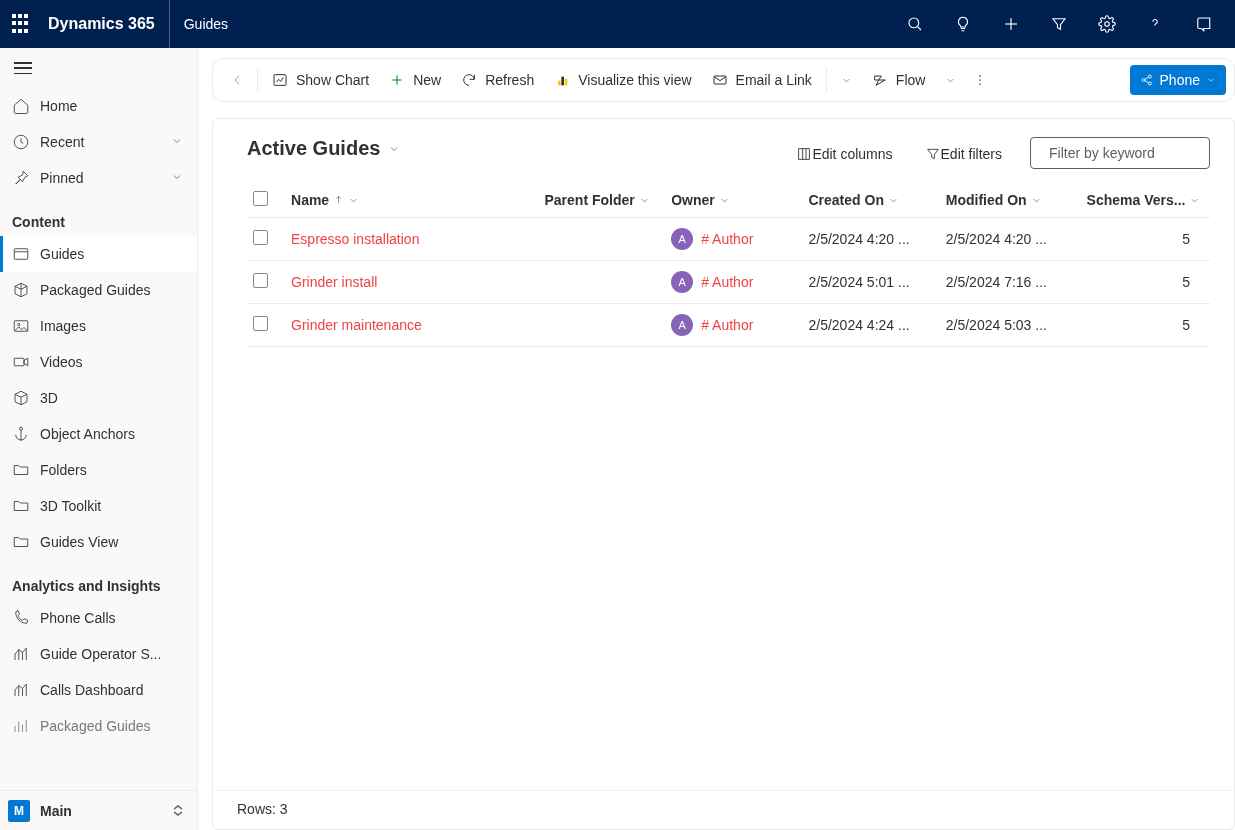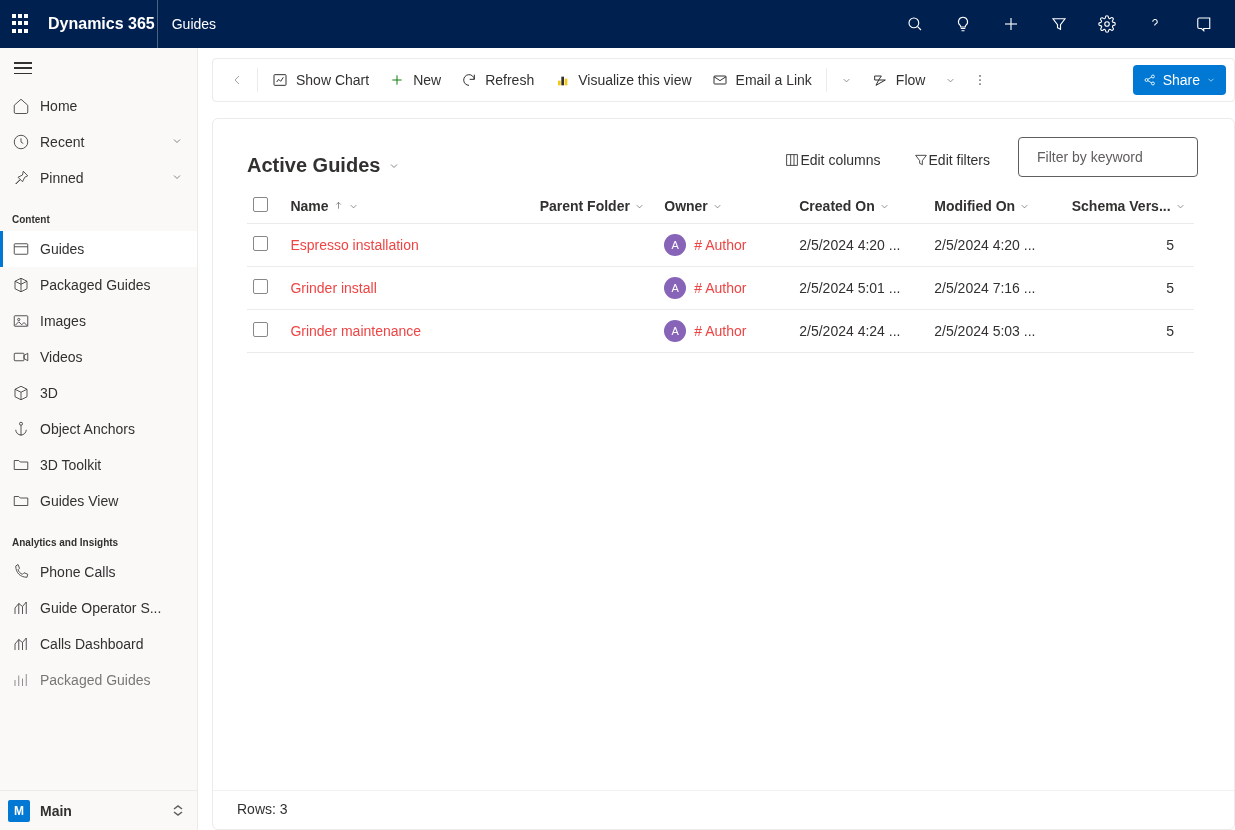--- a/index.html
+++ b/index.html
@@ -2,21 +2,21 @@
 <html><head>
 <meta charset="utf-8">
 <style>
   * { box-sizing: border-box; margin: 0; padding: 0; }
   body { font-family: "Segoe UI", Arial, sans-serif; font-size: 14px; color: #323130; background: #fff; overflow: hidden; width: 1235px; height: 830px; }
   
   
   .topbar { height: 48px; background: #002050; color: #fff; display: flex; align-items: center; padding: 0 8px 0 12px; }
   .waffle { width: 20px; height: 20px; display: flex; flex-wrap: wrap; gap: 2px; margin-right: 16px; cursor: pointer; }
   .waffle span { width: 4px; height: 4px; background: #fff; }
-  .topbar-title { font-weight: 600; font-size: 16px; padding-right: 2px; border-right: 1px solid rgba(255,255,255,0.3); height: 48px; display: flex; align-items: center; }
+  .topbar-title { font-weight: 600; font-size: 16px; padding-right: 14px; border-right: 1px solid rgba(255,255,255,0.3); height: 48px; display: flex; align-items: center; }
   .topbar-sub { padding-left: 14px; font-size: 14px; }
   .topbar-spacer { flex: 1; }
   .topbar-icons { display: flex; }
   .topbar-icon { width: 48px; height: 48px; display: flex; align-items: center; justify-content: center; cursor: pointer; }
   .topbar-icon svg { width: 18px; height: 18px; stroke: #fff; fill: none; stroke-width: 1.5; }
 
   .main { display: flex; height: calc(830px - 48px); }
 
   
   .sidebar { width: 198px; border-right: 1px solid #edebe9; background: #faf9f8; display: flex; flex-direction: column; position: relative; }
@@ -25,57 +25,57 @@
   .hamburger-icon { width: 18px; height: 12px; display: flex; flex-direction: column; justify-content: space-between; }
   .hamburger-icon span { height: 1.5px; background: #323130; }
   .nav-item { height: 36px; display: flex; align-items: center; padding-left: 12px; cursor: pointer; position: relative; color: #323130; }
   .nav-item.active { background: #fff; font-weight: 400; }
   .nav-item.active::before { content: ""; position: absolute; left: 0; top: 0; bottom: 0; width: 3px; background: #0078d4; }
   .nav-icon { width: 18px; height: 18px; margin-right: 10px; flex-shrink: 0; display: flex; align-items: center; justify-content: center; }
   .nav-icon svg { width: 18px; height: 18px; stroke: #424242; fill: none; stroke-width: 1.2; }
   .nav-label { overflow: hidden; text-overflow: ellipsis; white-space: nowrap; flex: 1; }
   .nav-chevron { margin-right: 14px; }
   .nav-chevron svg { width: 12px; height: 12px; stroke: #605e5c; fill: none; stroke-width: 1.5; }
-  .group-header { padding: 18px 0 6px 12px; font-weight: 600; font-size: 10px; color: #323130; }
+  .group-header { padding: 18px 0 6px 12px; font-weight: 600; font-size: 14px; color: #323130; }
   .sidebar-footer { border-top: 1px solid #edebe9; height: 40px; display: flex; align-items: center; padding-left: 8px; background: #faf9f8; }
   .footer-badge { width: 22px; height: 22px; background: #0078d4; color: #fff; font-size: 12px; font-weight: 600; display: flex; align-items: center; justify-content: center; border-radius: 2px; margin-right: 10px; }
   .footer-label { font-weight: 600; flex: 1; }
   .footer-arrows { margin-right: 14px; display: flex; flex-direction: column; gap: 1px; }
   .footer-arrows svg { width: 10px; height: 5px; stroke: #605e5c; fill: none; stroke-width: 1.5; }
 
   
   .content { flex: 1; background: #fff; padding: 10px 0 0 0; display: flex; flex-direction: column; }
   .cmdbar-wrap { padding: 0 0 0 14px; }
-  .cmdbar { height: 44px; border: 1px solid #edebe9; border-radius: 4px; display: flex; align-items: center; padding: 0 8px; margin-right: 0; background: #fff;}
+  .cmdbar { height: 44px; border: 1px solid #edebe9; border-radius: 11px; display: flex; align-items: center; padding: 0 8px; margin-right: 0; background: #fff;}
   .cmdbar-back { width: 32px; display: flex; justify-content: center; opacity: 0.45; }
   .cmdbar-back svg { width: 16px; height: 16px; stroke: #323130; fill: none; stroke-width: 1.5; }
   .cmd-btn { display: flex; align-items: center; padding: 0 10px; height: 36px; cursor: pointer; gap: 8px; border-radius: 2px; }
   .cmd-btn svg { width: 16px; height: 16px; fill: none; stroke-width: 1.5; }
   .chev-sm svg { width: 11px; height: 11px; stroke: #605e5c; fill: none; stroke-width: 1.5; }
   .cmdbar-spacer { flex: 1; }
   .cmd-sep { width: 1px; height: 24px; background: #edebe9; margin: 0 4px; }
   .share-btn { background: #0078d4; color: #fff; border-radius: 4px; height: 30px; padding: 0 10px; display: flex; align-items: center; gap: 6px; cursor: pointer; margin-left: 8px; }
   .share-btn svg { stroke: #fff; width: 14px; height: 14px; fill: none; stroke-width: 1.5; }
   .overflow-btn { width: 28px; display: flex; justify-content: center; cursor: pointer; }
   .overflow-btn svg { width: 14px; height: 14px; fill: #605e5c; }
 
   .card { margin: 16px 0 0 14px; border: 1px solid #edebe9; border-radius: 6px; flex: 1; display: flex; flex-direction: column; overflow: hidden; background: #fff;}
-  .card-header { display: flex; align-items: flex-end; padding: 18px 36px 12px 34px; }
+  .card-header { display: flex; align-items: flex-start; padding: 18px 24px 12px 34px; }
   .view-title { font-size: 20px; font-weight: 600; display: flex; align-items: center; gap: 8px; }
   .view-title svg { width: 12px; height: 12px; stroke: #605e5c; fill: none; stroke-width: 1.5; }
   .card-header-spacer { flex: 1; }
   .head-action { display: flex; align-items: center; padding: 0 10px; height: 34px; cursor: pointer; margin-left: 12px; }
   .head-action svg { width: 16px; height: 16px; stroke: #323130; fill: none; stroke-width: 1.3; }
-  .filter-box { border: 1px solid #605e5c; border-radius: 4px; height: 40px; display: flex; align-items: center; padding: 0 10px; margin-left: 18px; width: 180px; }
+  .filter-box { border: 1px solid #605e5c; border-radius: 4px; height: 32px; display: flex; align-items: center; padding: 0 10px; margin-left: 18px; width: 180px; }
   .filter-box svg { width: 15px; height: 15px; stroke: #605e5c; fill: none; stroke-width: 1.5; margin-right: 8px; }
   .filter-box input { border: none; outline: none; font-size: 14px; flex: 1; color: #323130; background: transparent;}
   .filter-box input::placeholder { color: #605e5c; }
 
   
-  .grid { padding: 0 40px 0 34px; flex: 1; overflow: auto; }
+  .grid { padding: 0 24px 0 34px; flex: 1; overflow: auto; }
   .table { width: 100%; border-collapse: collapse; }
   .table th { text-align: left; font-weight: 600; padding: 8px 6px; font-size: 14px; border-bottom: 1px solid #edebe9; white-space: nowrap; color:#323130;}
   .table th .th-inner { display: flex; align-items: center; gap: 4px; }
   .table th svg { width: 11px; height: 11px; stroke: #605e5c; fill: none; stroke-width: 1.5; }
   .sort-arrow svg { stroke: #323130; }
   .table td { padding: 10px 6px; border-bottom: 1px solid #edebe9; font-size: 14px; vertical-align: middle;}
   .chk { width: 15px; height: 15px; border: 1px solid #8a8886; border-radius: 2px; display: inline-block; }
   .link { color: #ef4444; cursor: pointer; }
   .owner-cell { display: flex; align-items: center; gap: 8px; }
   .avatar { width: 22px; height: 22px; border-radius: 50%; background: #8764b8; color: #fff; font-size: 11px; display: flex; align-items: center; justify-content: center; font-weight: 400; }
@@ -253,20 +253,28 @@
           </span>
         <span class="nav-label">Object Anchors</span>
       </div>
 
       <div class="nav-item">
         <span class="nav-icon">
             <svg viewBox="0 0 24 24">
               <path d="M3 6h6l2 2h10v10H3z"></path>
             </svg>
           </span>
+        <span class="nav-label">Folders</span>
+      </div>
+      <div class="nav-item">
+        <span class="nav-icon">
+            <svg viewBox="0 0 24 24">
+              <path d="M3 6h6l2 2h10v10H3z"></path>
+            </svg>
+          </span>
         <span class="nav-label">3D Toolkit</span>
       </div>
       <div class="nav-item">
         <span class="nav-icon">
             <svg viewBox="0 0 24 24">
               <path d="M3 6h6l2 2h10v10H3z"></path>
             </svg>
           </span>
         <span class="nav-label">Guides View</span>
       </div>
@@ -402,21 +410,21 @@
       </div>
       <div class="cmdbar-spacer"></div>
       <div class="share-btn">
         <svg viewBox="0 0 24 24">
               <circle cx="6" cy="12" r="2.5"></circle>
               <circle cx="17" cy="6" r="2.5"></circle>
               <circle cx="17" cy="18" r="2.5"></circle>
               <line x1="8" y1="11" x2="15" y2="7"></line>
               <line x1="8" y1="13" x2="15" y2="17"></line>
             </svg>
-        <span>Share</span>
+        <span>Phone</span>
         <svg viewBox="0 0 24 24" style="width:10px;height:10px">
               <path d="M6 9l6 6 6-6"></path>
             </svg>
       </div>
     </div>
     </div>
 
     <div class="card">
       <div class="card-header">
         <div class="view-title">

